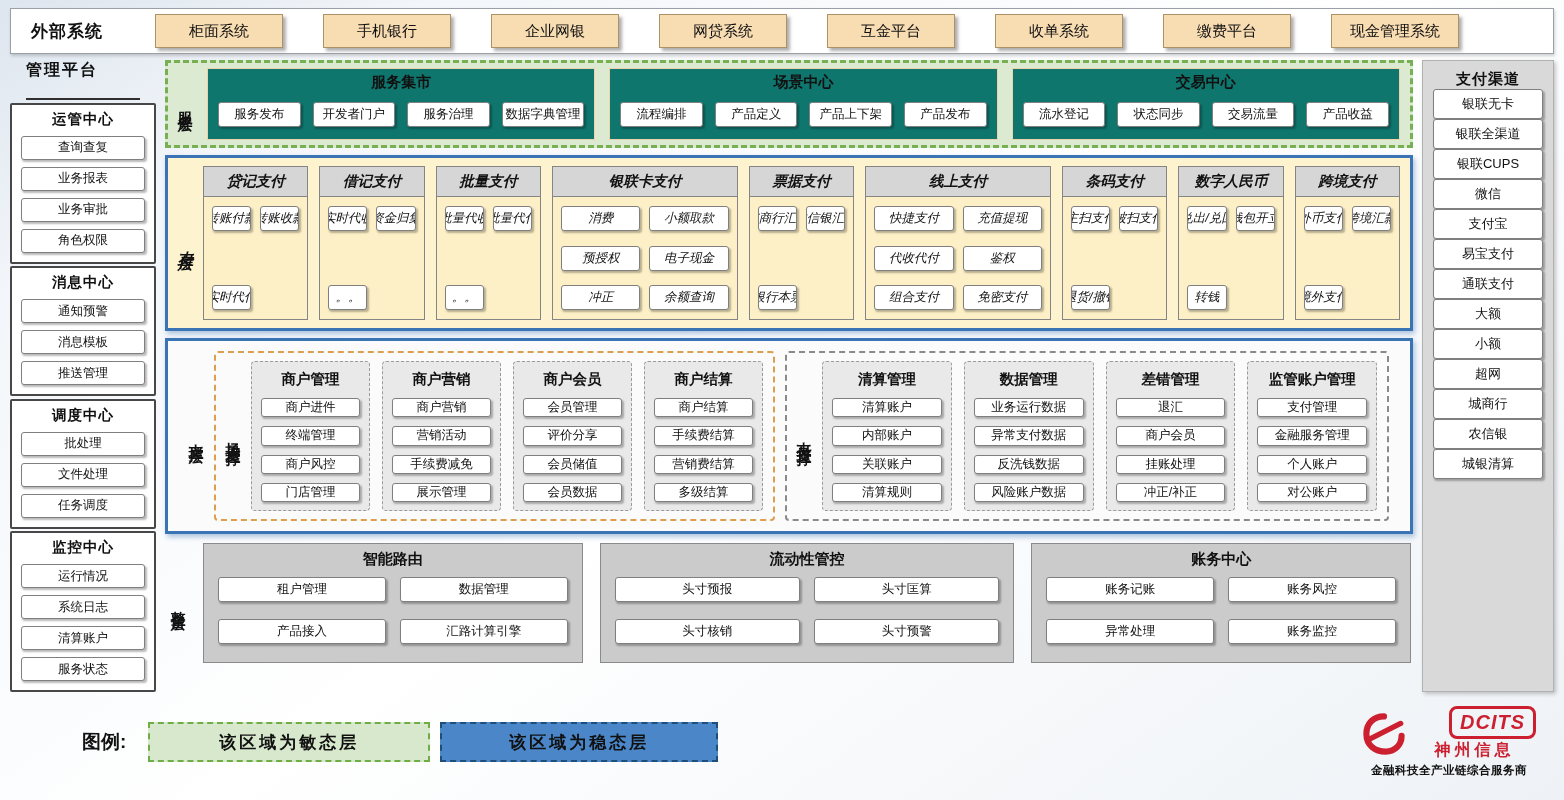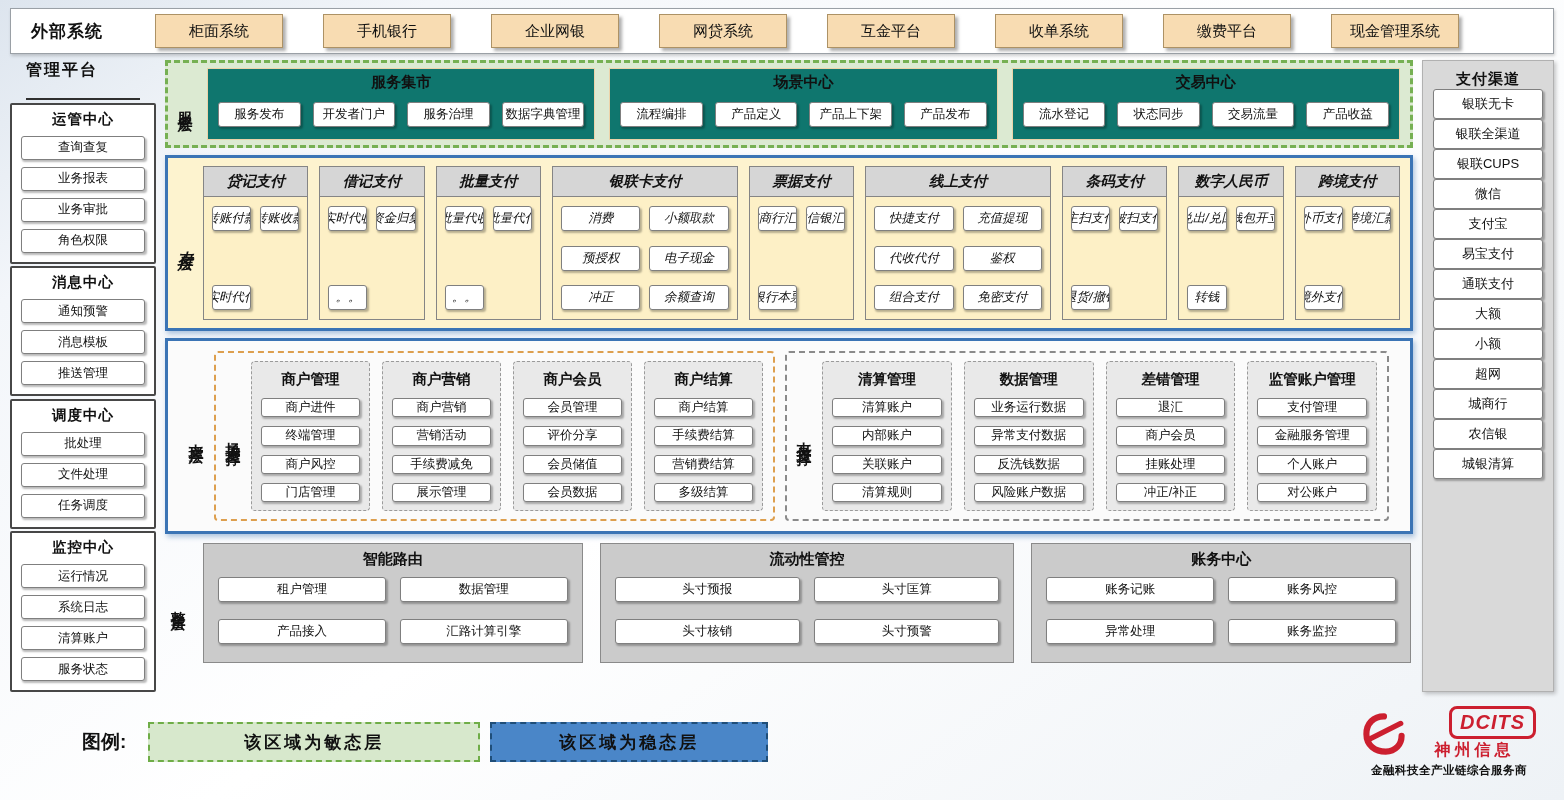--- a/index.html
+++ b/index.html
@@ -81,21 +81,21 @@
   .channels { width:132px; background:#d9d9d9; border:1px solid #b1b1b1; padding:9px 10px 12px;
               display:flex; flex-direction:column; box-shadow:2px 2px 4px rgba(0,0,0,.22); }
   .channels-title { font-weight:bold; font-size:15px; text-align:center; letter-spacing:1px; }
   .channel-btn { height:30px; font-size:13px; }
 
   
   .bottom { display:flex; align-items:center; margin-top:14px; height:72px; padding:0 8px; }
   .legend-label { font-size:19px; font-weight:bold; margin-left:64px; white-space:nowrap; }
   .legend-box { height:40px; display:flex; align-items:center; justify-content:center; font-size:17px;
                 font-weight:bold; letter-spacing:3px; white-space:nowrap; }
-  .legend-box.agile  { width:332px; margin-left:22px; background:#d7e8cc; border:2px dashed #6fad47; }
+  .legend-box.agile  { width:282px; margin-left:22px; background:#d7e8cc; border:2px dashed #6fad47; }
   .legend-box.stable { width:278px; margin-left:10px; background:#4a86c8; border:2px dashed #1f4e79; }
   .logo { margin-left:auto; margin-right:10px; display:flex; flex-direction:column; align-items:center; gap:2px; }
   .logo-top { display:flex; align-items:center; gap:7px; }
   .swoosh { width:44px; height:44px; }
   .logo-right { display:flex; flex-direction:column; align-items:center; gap:1px; }
   .dcits-box { border:3px solid #cc1f2f; border-radius:8px; color:#cc1f2f; font-weight:bold; font-style:italic;
                font-size:20px; padding:0 8px 1px; letter-spacing:1px; line-height:1.3;margin-left:36px; }
   .shenzhou { color:#cc1f2f; font-weight:bold; font-size:16px; letter-spacing:4px; }
   .tagline { font-size:11.5px; font-weight:bold; letter-spacing:.5px; }
 </style>

